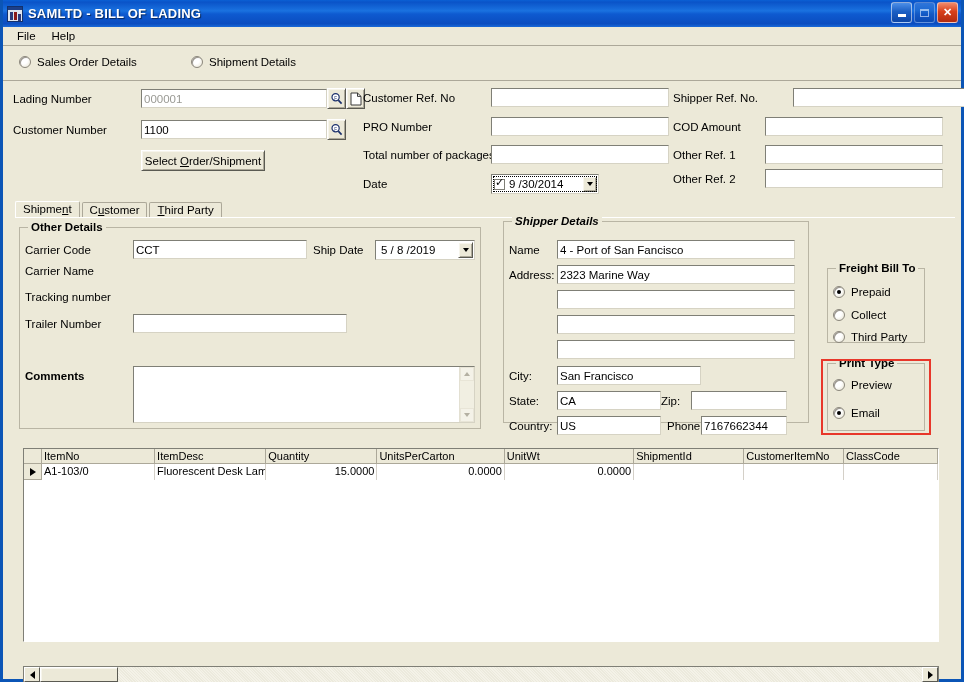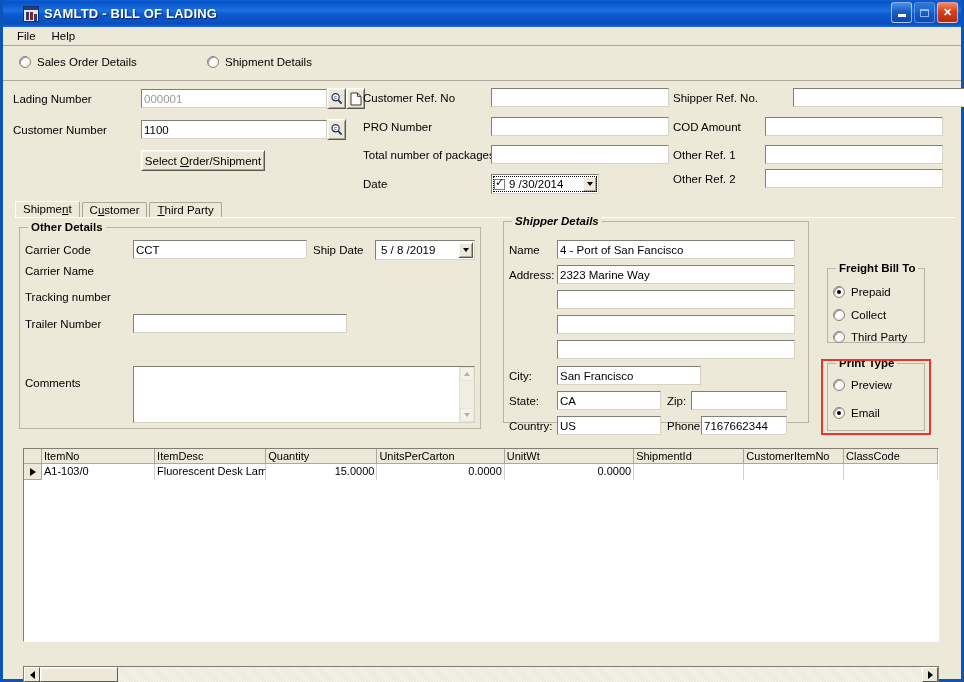--- a/index.html
+++ b/index.html
@@ -12,21 +12,21 @@
   }
   .window {
     position:absolute; left:0; top:0; width:964px; height:682px;
     border:3px solid #0b55b6; border-top:none;
     background:#ece9d8;
   }
   
   .titlebar {
     height:27px; width:100%;
     background:linear-gradient(to bottom,#0b60d4 0%,#0a53c8 8%,#1a72e0 40%,#0e5ad0 52%,#0b4dc0 88%,#1a6ad8 100%);
-    display:flex; align-items:center; padding:0 2px 0 20px;
+    display:flex; align-items:center; padding:0 2px 0 4px;
     position:relative;
   }
   .title-icon {
     width:16px; height:16px; margin-right:5px; flex:none;
     background:#dfe6ef; border:1px solid #13306b; position:relative; overflow:hidden;
   }
   .title-icon::before {
     content:""; position:absolute; left:2px; bottom:1px; width:3px; height:8px; background:#2c3a7a;
     box-shadow:4px 0 0 #8b1a1a, 8px 2px 0 #2c3a7a;
   }
@@ -84,21 +84,21 @@
   }
   .groupbox { position:absolute; border:1px solid #b9b5a4; border-top-color:#b9b5a4; }
   .groupbox > .gtitle {
     position:absolute; top:-7px; left:8px; background:#ece9d8; padding:0 3px;
     font-weight:bold; font-size:11.5px;
   }
   
   .client { position:absolute; left:0; top:46px; right:0; bottom:0; }
   .topdiv { position:absolute; left:0; top:34px; width:100%; height:1px; background:#aca899; }
   #sel-row { position:absolute; left:16px; top:10px; display:flex; }
-  #sel-row .radio:first-child { width:188px; }
+  #sel-row .radio:first-child { width:172px; }
   .fld-row { position:absolute; display:flex; align-items:center; }
   .icon-btn {
     width:19px; height:21px; background:#ece9d8;
     border:1px solid; border-color:#fff #5a5a52 #5a5a52 #fff;
     box-shadow: inset 1px 1px 0 #f7f5ec, inset -1px -1px 0 #aca899;
     display:flex; align-items:center; justify-content:center; cursor:pointer; flex:none;
   }
   .dtp {
     display:flex; align-items:center; background:#fff;
     border:1px solid; border-color:#7f7f76 #d6d3c4 #d6d3c4 #7f7f76;
@@ -325,21 +325,21 @@
       <span class="lbl" style="width:108px;">Carrier Name</span>
     </div>
     <div class="fld-row" style="left:22px; top:245px;">
       <span class="lbl" style="width:108px;">Tracking number</span>
     </div>
     <div class="fld-row" style="left:22px; top:268px;">
       <span class="lbl" style="width:108px;">Trailer Number</span>
       <div class="tb" style="width:214px;"></div>
     </div>
     <div class="fld-row" style="left:22px; top:320px; align-items:flex-start;">
-      <span class="lbl" style="width:108px; margin-top:11px;">Comments</span>
+      <span class="lbl" style="width:108px; margin-top:4px;font-weight:bold;">Comments</span>
       <div class="ta-wrap" style="width:342px; height:57px;">
         <div class="ta-area"></div>
         <div class="ta-sb">
           <div class="ta-ab">
               <i class="arrow-u-g"></i>
             </div>
           <div class="ta-ab">
               <i class="arrow-d-g"></i>
             </div>
         </div>
@@ -366,21 +366,21 @@
     <div class="fld-row" style="left:554px; top:294px;">
       <div class="tb" style="width:238px;"></div>
     </div>
     <div class="fld-row" style="left:506px; top:320px;">
       <span class="lbl" style="width:48px;">City:</span>
       <div class="tb" style="width:144px;">San Francisco</div>
     </div>
     <div class="fld-row" style="left:506px; top:345px;">
       <span class="lbl" style="width:48px;">State:</span>
       <div class="tb" style="width:104px;">CA</div>
-      <span class="lbl" style="width:30px; padding-left:6px;">Zip:</span>
+      <span class="lbl" style="width:30px; ">Zip:</span>
       <div class="tb" style="width:96px;"></div>
     </div>
     <div class="fld-row" style="left:506px; top:370px;">
       <span class="lbl" style="width:48px;">Country:</span>
       <div class="tb" style="width:104px;">US</div>
       <span class="lbl" style="width:40px; padding-left:6px;">Phone</span>
       <div class="tb" style="width:86px;">7167662344</div>
     </div>
 
     <div class="groupbox" style="left:824px; top:222px; width:98px; height:75px;">

